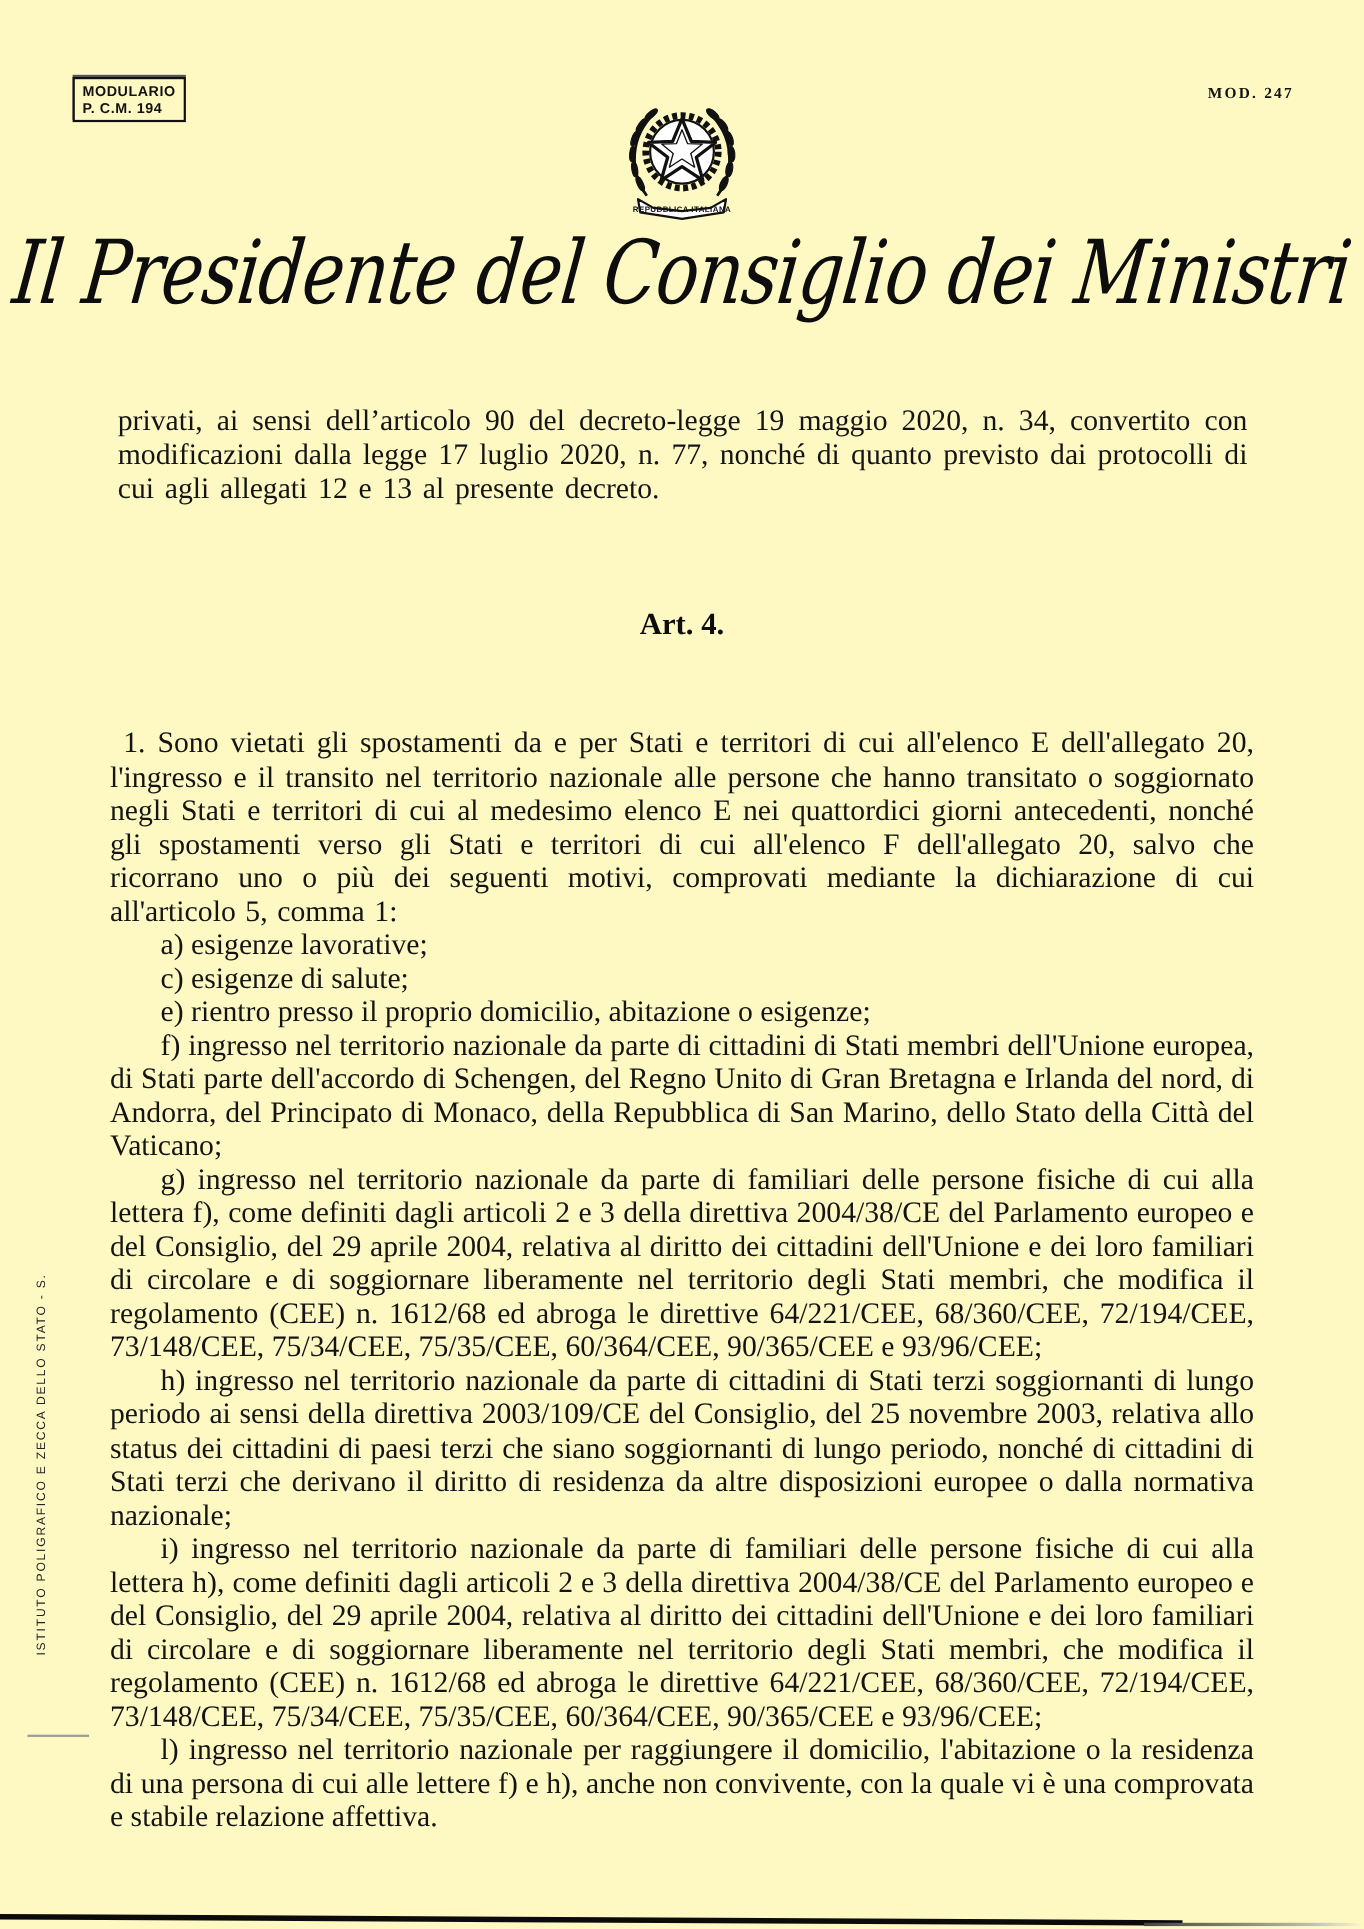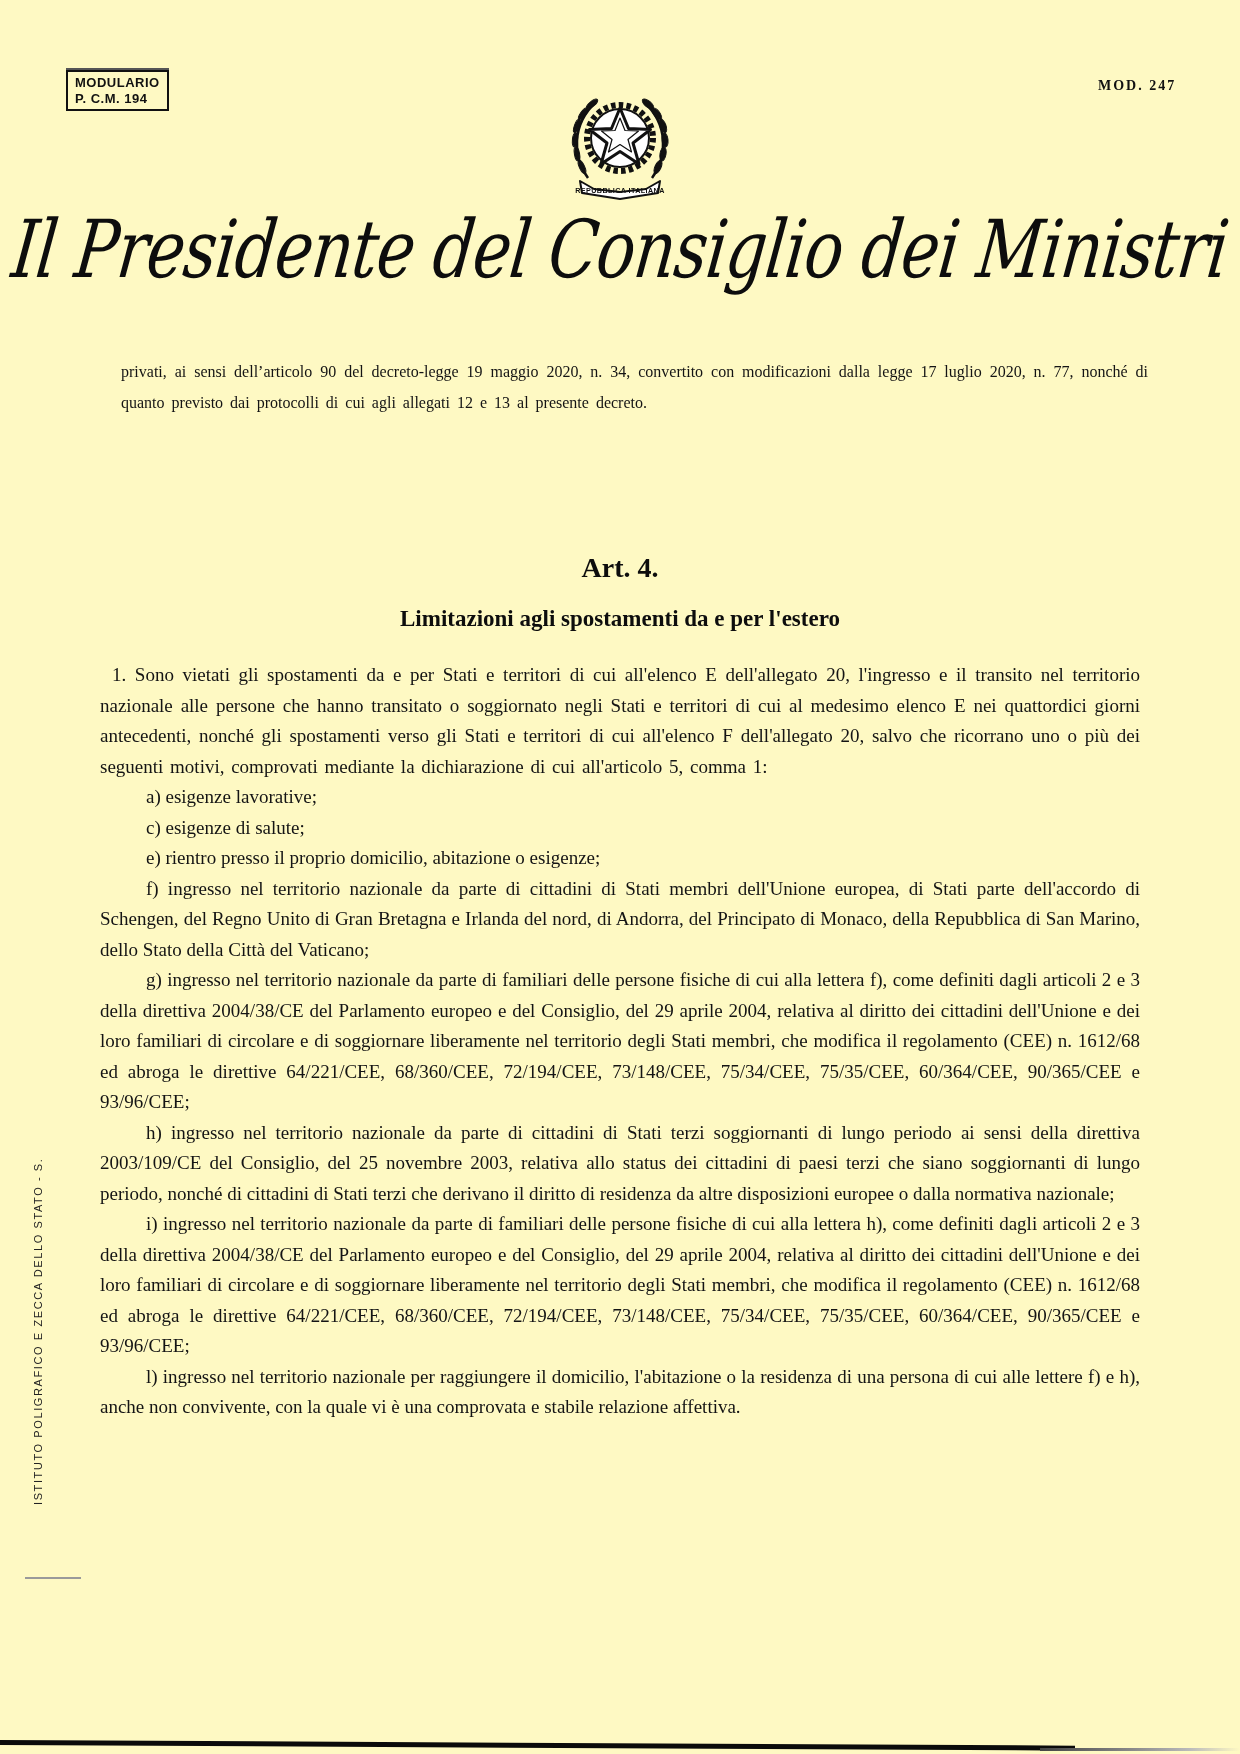--- a/index.html
+++ b/index.html
@@ -35,35 +35,35 @@
     position:absolute;left:0;top:212px;width:1240px;
     text-align:center;
     font-family:"DejaVu Serif", serif;
     font-style:italic;font-weight:normal;
     font-size:64px;letter-spacing:-1px;color:#0d0d0d;
     transform:scaleY(1.25) skewX(-8deg);
     transform-origin:center;
     white-space:nowrap;
   }
   .intro{
-    position:absolute;left:121px;top:340px;width:1027px;
-    font-size:16px;line-height:31px;
+    position:absolute;left:107px;top:340px;width:1027px;
+    font-size:27px;line-height:31px;
     text-align:justify;word-spacing:3px;
   }
   .art-number{
     position:absolute;left:0;top:552px;width:1240px;
     text-align:center;font-weight:bold;font-size:28px;color:#0d0d0d;
   }
   .art-title{
     position:absolute;left:0;top:606px;width:1240px;
     text-align:center;font-weight:bold;font-size:23px;color:#0d0d0d;
   }
   .body-block{
     position:absolute;left:100px;top:660px;width:1040px;
-    font-size:19px;line-height:30.5px;
+    font-size:27px;line-height:30.5px;
     text-align:justify;
   }
   .body-block p{margin:0;}
   .p-first{text-indent:12px;word-spacing:2px;}
   .item{text-indent:46px;}
   
   .sidebar-vertical{
     position:absolute;left:32px;top:1505px;
     transform:rotate(-90deg);transform-origin:0 0;
     font-family:"Liberation Sans", sans-serif;
@@ -128,21 +128,20 @@
       <path d="M22 95 L36 103 L62 106 L88 103 L102 95 L100 107 L62 113 L24 107 Z" fill="#fff" stroke="#111" stroke-width="2" stroke-linejoin="round"></path>
       <text x="62" y="107" text-anchor="middle" font-family="Liberation Sans, sans-serif" font-size="7.2" font-weight="bold" letter-spacing="0.4" fill="#111">REPUBBLICA ITALIANA</text>
     </svg>
   </div>
 
   <div class="script-title">Il Presidente del Consiglio dei Ministri</div>
 
   <p class="intro">privati, ai sensi dell’articolo 90 del decreto-legge 19 maggio 2020, n. 34, convertito con modificazioni dalla legge 17 luglio 2020, n. 77, nonché di quanto previsto dai protocolli di cui agli allegati 12 e 13 al presente decreto.</p>
 
   <div class="art-number">Art. 4.</div>
-  <div class="art-title">Limitazioni agli spostamenti da e per l'estero</div>
 
   <div class="body-block">
     <p class="p-first">1. Sono vietati gli spostamenti da e per Stati e territori di cui all'elenco E dell'allegato 20, l'ingresso e il transito nel territorio nazionale alle persone che hanno transitato o soggiornato negli Stati e territori di cui al medesimo elenco E nei quattordici giorni antecedenti, nonché gli spostamenti verso gli Stati e territori di cui all'elenco F dell'allegato 20, salvo che ricorrano uno o più dei seguenti motivi, comprovati mediante la dichiarazione di cui all'articolo 5, comma 1:</p>
     <p class="item">a) esigenze lavorative;</p>
     <p class="item">c) esigenze di salute;</p>
     <p class="item">e) rientro presso il proprio domicilio, abitazione o esigenze;</p>
     <p class="item">f) ingresso nel territorio nazionale da parte di cittadini di Stati membri dell'Unione europea, di Stati parte dell'accordo di Schengen, del Regno Unito di Gran Bretagna e Irlanda del nord, di Andorra, del Principato di Monaco, della Repubblica di San Marino, dello Stato della Città del Vaticano;</p>
     <p class="item">g) ingresso nel territorio nazionale da parte di familiari delle persone fisiche di cui alla lettera f), come definiti dagli articoli 2 e 3 della direttiva 2004/38/CE del Parlamento europeo e del Consiglio, del 29 aprile 2004, relativa al diritto dei cittadini dell'Unione e dei loro familiari di circolare e di soggiornare liberamente nel territorio degli Stati membri, che modifica il regolamento (CEE) n. 1612/68 ed abroga le direttive 64/221/CEE, 68/360/CEE, 72/194/CEE, 73/148/CEE, 75/34/CEE, 75/35/CEE, 60/364/CEE, 90/365/CEE e 93/96/CEE;</p>
     <p class="item">h) ingresso nel territorio nazionale da parte di cittadini di Stati terzi soggiornanti di lungo periodo ai sensi della direttiva 2003/109/CE del Consiglio, del 25 novembre 2003, relativa allo status dei cittadini di paesi terzi che siano soggiornanti di lungo periodo, nonché di cittadini di Stati terzi che derivano il diritto di residenza da altre disposizioni europee o dalla normativa nazionale;</p>
     <p class="item">i) ingresso nel territorio nazionale da parte di familiari delle persone fisiche di cui alla lettera h), come definiti dagli articoli 2 e 3 della direttiva 2004/38/CE del Parlamento europeo e del Consiglio, del 29 aprile 2004, relativa al diritto dei cittadini dell'Unione e dei loro familiari di circolare e di soggiornare liberamente nel territorio degli Stati membri, che modifica il regolamento (CEE) n. 1612/68 ed abroga le direttive 64/221/CEE, 68/360/CEE, 72/194/CEE, 73/148/CEE, 75/34/CEE, 75/35/CEE, 60/364/CEE, 90/365/CEE e 93/96/CEE;</p>

